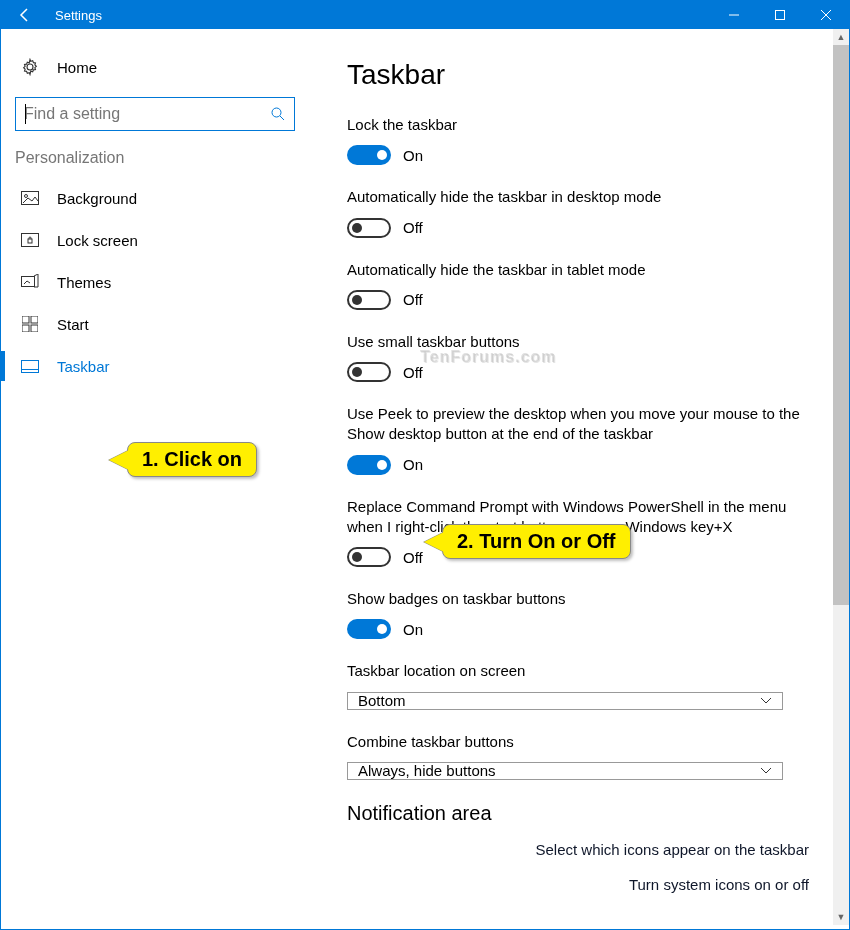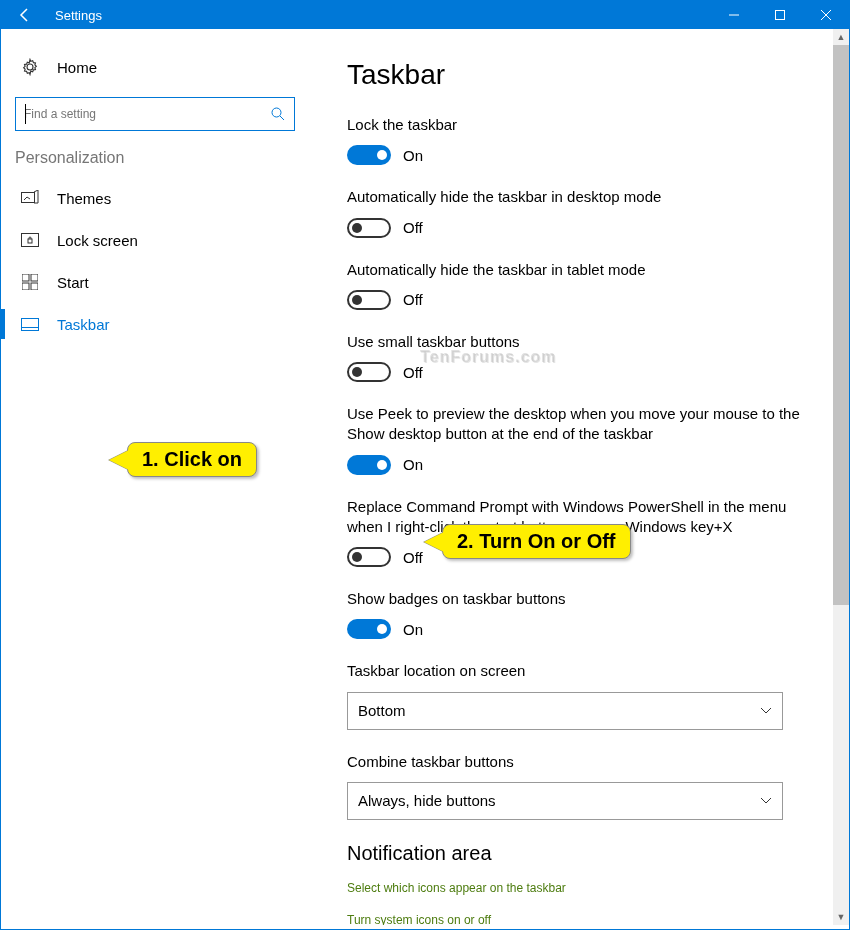--- a/index.html
+++ b/index.html
@@ -12,21 +12,21 @@
 .body { display:flex; height:calc(100% - 32px); position:relative; }
 .scrollbar { position:absolute; right:0; top:0; width:16px; height:100%; background:#f0f0f0; }
 .scrollbar .thumb { position:absolute; right:0; top:16px; width:16px; height:560px; background:#c2c2c2; }
 .scrollbar .arrow { position:absolute; width:16px; height:16px; display:flex; align-items:center; justify-content:center; color:#666; font-size:9px;}
 .scrollbar .arrow.up { top:0;} .scrollbar .arrow.down { bottom:0;}
 .sidebar { width:310px; padding:18px 0 0 0; }
 .home-row { display:flex; align-items:center; height:40px; padding-left:18px; margin-bottom:10px;}
 .home-row .icon { width:22px; display:flex; justify-content:center; margin-right:16px;}
 .home-row .label { font-size:15px; }
 .searchbox { margin:0 16px 18px 14px; height:34px; border:1px solid #0078d7; display:flex; align-items:center; padding:0 8px; position:relative;}
-.searchbox input { border:none; outline:none; flex:1; font-size:12px; }
+.searchbox input { border:none; outline:none; flex:1; font-size:16px; }
 .searchbox input::placeholder { color:#767676; }
 .searchbox .cursor { position:absolute; left:9px; top:6px; width:1px; height:20px; background:#000;}
 .searchbox .sicon { color:#0078d7; }
 .section-label { color:#767676; font-size:16px; padding:0 0 10px 14px;}
 .nav-item { height:42px; display:flex; align-items:center; padding-left:18px; font-size:15px; position:relative;}
 .nav-item .icon { width:22px; display:flex; justify-content:center; margin-right:16px; color:#333;}
 .nav-item.active { color:#0078d7; }
 .nav-item.active .icon { color:#0078d7;}
 .nav-item.active::before { content:""; position:absolute; left:0; top:6px; bottom:6px; width:4px; background:#0078d7;}
 .main { flex:1; padding:30px 40px 0 36px; overflow:hidden; }
@@ -34,23 +34,23 @@
 .setting { margin-bottom:22px; }
 .setting .label { font-size:15px; margin-bottom:10px; line-height:1.35;}
 .toggle-row { display:flex; align-items:center; }
 .toggle { width:44px; height:20px; border-radius:10px; position:relative; margin-right:12px;}
 .toggle.on { background:#0078d7; }
 .toggle.off { background:#fff; border:2px solid #333; }
 .toggle .knob { position:absolute; width:10px; height:10px; border-radius:50%; top:50%; transform:translateY(-50%);}
 .toggle.on .knob { background:#fff; right:4px; }
 .toggle.off .knob { background:#333; left:3px; }
 .toggle-label { font-size:15px; }
-.dropdown { width:436px; height:38px; border:1px solid #999; display:flex; align-items:center; justify-content:space-between; padding:0 10px; font-size:15px; margin-top:2px;}
+.dropdown { width:436px; height:18px; border:1px solid #999; display:flex; align-items:center; justify-content:space-between; padding:0 10px; font-size:15px; margin-top:2px;}
 .section-title { font-size:20px; font-weight:400; margin-top:18px; margin-bottom:16px;}
-.link { color:#4d7c0f; font-size:12px; margin-bottom:18px; display:block;}
+.link { color:#0f172a; font-size:15px; margin-bottom:18px; display:block;text-align:right;}
 .callout { position:absolute; background:#ffef00; border:1px solid #888; border-radius:8px; padding:5px 14px; font-weight:700; font-size:20px; font-family:Arial,sans-serif; box-shadow:2px 2px 3px rgba(0,0,0,0.25); white-space:nowrap;}
 .callout::before { content:""; position:absolute; left:-19px; top:50%; transform:translateY(-50%); width:0; height:0; border-top:10px solid transparent; border-bottom:10px solid transparent; border-right:20px solid #ffef00; filter:drop-shadow(-1px 0 0 #888);}
 .watermark { position:absolute; left:420px; top:348px; font-size:16px; font-weight:700; color:rgba(150,150,150,0.25); letter-spacing:1px; pointer-events:none; text-shadow:1px 1px 0 rgba(255,255,255,0.3), -1px -1px 0 rgba(100,100,100,0.2);}
 svg { display:block; }
 </style>
 </head>
 <body>
 
 <div class="titlebar">
   <div class="back">
@@ -96,37 +96,47 @@
         <svg width="16" height="16" viewBox="0 0 16 16">
             <circle cx="6.5" cy="6.5" r="4.5" stroke="#0078d7" fill="none" stroke-width="1"></circle>
             <line x1="10" y1="10" x2="14" y2="14" stroke="#0078d7" stroke-width="1"></line>
           </svg>
       </span>
     </div>
     <div class="section-label">Personalization</div>
 
     <div class="nav-item">
       <span class="icon">
+          <svg width="18" height="14" viewBox="0 0 18 14">
+            <rect x="0.5" y="0.5" width="17" height="13" fill="none" stroke="#333"></rect>
+            <circle cx="5" cy="5" r="1.5" fill="none" stroke="#333"></circle>
+            <path d="M2 12 L7 7 L11 10 L14 6 L17 10" fill="none" stroke="#333"></path>
+          </svg>
+        </span>
+      <span>Background</span>
+    </div>
+    <div class="nav-item">
+      <span class="icon">
+          <svg width="18" height="14" viewBox="0 0 18 14">
+            <rect x="0.5" y="0.5" width="17" height="13" fill="none" stroke="#333"></rect>
+            <rect x="7" y="6" width="4" height="4" fill="none" stroke="#333"></rect>
+            <path d="M8 6V5a1 1 0 012 0v1" fill="none" stroke="#333"></path>
+          </svg>
+        </span>
+      <span>Lock screen</span>
+    </div>
+    <div class="nav-item">
+      <span class="icon">
           <svg width="18" height="16" viewBox="0 0 18 16">
             <rect x="0.5" y="2.5" width="13" height="10" fill="none" stroke="#333"></rect>
             <path d="M13 2 L17 0 L17 13 L13 13" fill="none" stroke="#333"></path>
             <path d="M3 10 L6 7 L9 9" fill="none" stroke="#333"></path>
           </svg>
         </span>
       <span>Themes</span>
-    </div>
-    <div class="nav-item">
-      <span class="icon">
-          <svg width="18" height="14" viewBox="0 0 18 14">
-            <rect x="0.5" y="0.5" width="17" height="13" fill="none" stroke="#333"></rect>
-            <rect x="7" y="6" width="4" height="4" fill="none" stroke="#333"></rect>
-            <path d="M8 6V5a1 1 0 012 0v1" fill="none" stroke="#333"></path>
-          </svg>
-        </span>
-      <span>Lock screen</span>
     </div>
     <div class="nav-item">
       <span class="icon">
           <svg width="16" height="16" viewBox="0 0 16 16">
             <rect x="0" y="0" width="7" height="7" fill="none" stroke="#333"></rect>
             <rect x="9" y="0" width="7" height="7" fill="none" stroke="#333"></rect>
             <rect x="0" y="9" width="7" height="7" fill="none" stroke="#333"></rect>
             <rect x="9" y="9" width="7" height="7" fill="none" stroke="#333"></rect>
           </svg>
         </span>

